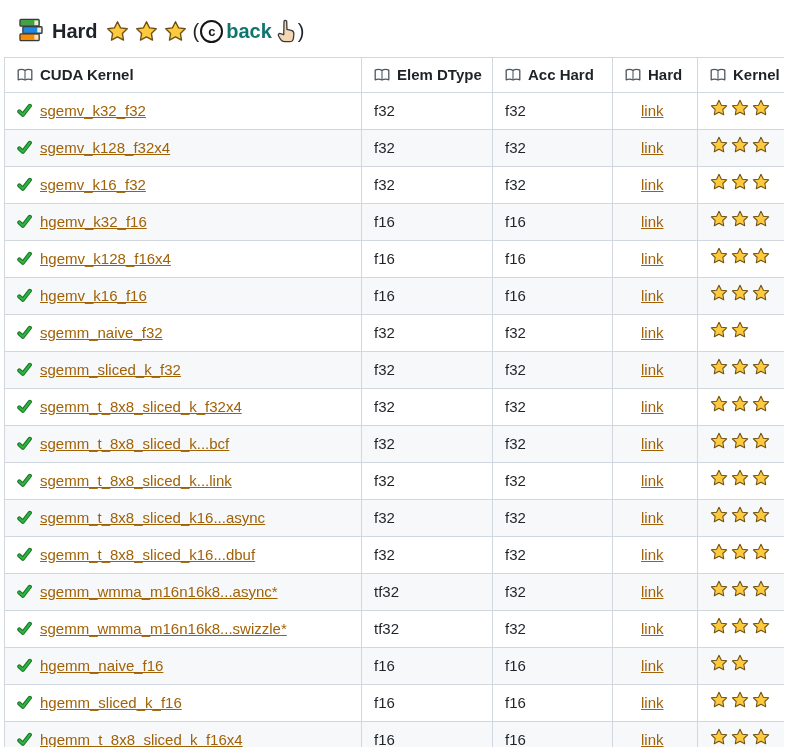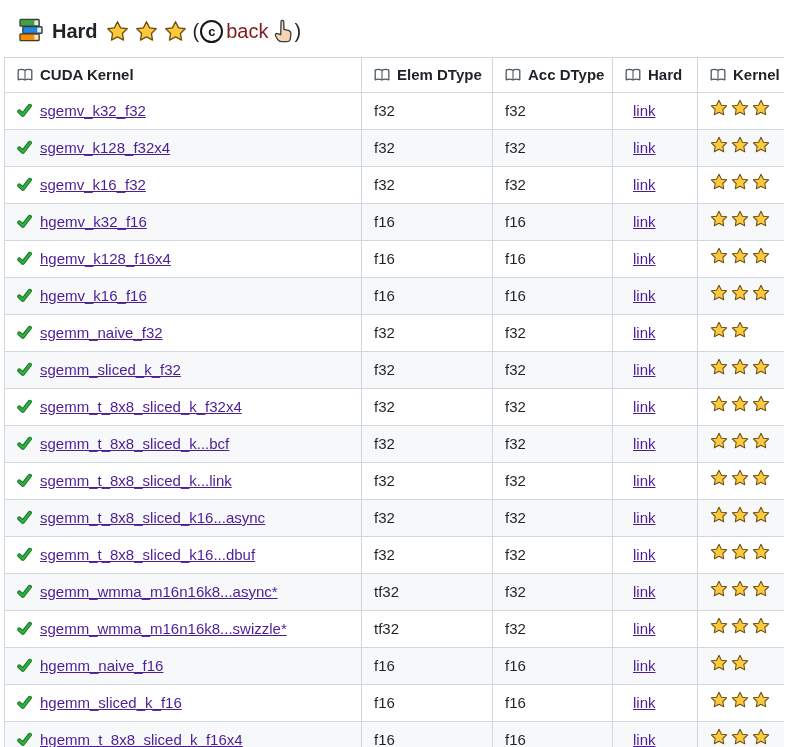--- a/index.html
+++ b/index.html
@@ -27,21 +27,21 @@
   .paren { font-size: 20px; color: #1f2328; }
   .copyright-badge {
     display: inline-flex; align-items: center; justify-content: center;
     width: 19px; height: 19px;
     border: 2px solid #151515; border-radius: 50%;
     font-size: 13px; font-weight: 700; color: #151515;
     margin: 0 1px;
     line-height: 1;
   }
   .back-link {
-    color: #7f1d1d; font-weight: 400; text-decoration: none;
+    color: #0f766e; font-weight: 700; text-decoration: none;
     margin: 0 1px 0 2px; cursor: pointer;
   }
   .hand-icon { width: 24px; height: 24px; margin: -4px 0 0 1px; }
 
   
   .table-wrap {
     margin: 14px 0 0 4px;
     width: 780px;
     height: 690px;
     overflow: hidden;
@@ -69,23 +69,23 @@
   tbody tr:nth-child(even) td { background: #f6f8fa; }
   tbody tr:nth-child(odd) td { background: #ffffff; }
 
   .hicon { display: inline-block; vertical-align: -2px; margin-right: 7px; }
   .hicon svg { width: 16px; height: 14px; display: block; }
 
   .check-icon { display: inline-block; vertical-align: -2px; margin-right: 8px; }
   .check-icon svg { width: 15px; height: 15px; display: block; }
 
   a.kernel-link, a.docs-link {
-    color: #4c1d95; text-decoration: underline; cursor: pointer;
-  }
-  td.c-docs { padding-left: 20px; }
+    color: #a16207; text-decoration: underline; cursor: pointer;
+  }
+  td.c-docs { padding-left: 28px; }
 
   .stars { display: inline-flex; align-items: center; gap: 3px; }
   .stars svg { width: 18px; height: 18px; }
 </style>
 </head>
 <body>
 
 <div class="page">
 
   <div class="page-title">
@@ -141,21 +141,21 @@
   <svg viewBox="0 0 16 14" aria-hidden="true">
     <path d="M1.2 2.2 C3.3 1.1 5.7 1.1 8 2.4 C10.3 1.1 12.7 1.1 14.8 2.2 L14.8 11.8 C12.7 10.8 10.3 10.8 8 12 C5.7 10.8 3.3 10.8 1.2 11.8 Z" fill="#ffffff" stroke="#4e565e" stroke-width="1.3" stroke-linejoin="round"></path>
     <line x1="8" y1="2.4" x2="8" y2="12" stroke="#4e565e" stroke-width="1.1"></line>
   </svg>
 </span><span>Elem DType</span></th>
           <th><span class="hicon">
   <svg viewBox="0 0 16 14" aria-hidden="true">
     <path d="M1.2 2.2 C3.3 1.1 5.7 1.1 8 2.4 C10.3 1.1 12.7 1.1 14.8 2.2 L14.8 11.8 C12.7 10.8 10.3 10.8 8 12 C5.7 10.8 3.3 10.8 1.2 11.8 Z" fill="#ffffff" stroke="#4e565e" stroke-width="1.3" stroke-linejoin="round"></path>
     <line x1="8" y1="2.4" x2="8" y2="12" stroke="#4e565e" stroke-width="1.1"></line>
   </svg>
-</span><span>Acc DType</span></th>
+</span><span>Acc Hard</span></th>
           <th><span class="hicon">
   <svg viewBox="0 0 16 14" aria-hidden="true">
     <path d="M1.2 2.2 C3.3 1.1 5.7 1.1 8 2.4 C10.3 1.1 12.7 1.1 14.8 2.2 L14.8 11.8 C12.7 10.8 10.3 10.8 8 12 C5.7 10.8 3.3 10.8 1.2 11.8 Z" fill="#ffffff" stroke="#4e565e" stroke-width="1.3" stroke-linejoin="round"></path>
     <line x1="8" y1="2.4" x2="8" y2="12" stroke="#4e565e" stroke-width="1.1"></line>
   </svg>
 </span><span>Hard</span></th>
           <th><span class="hicon">
   <svg viewBox="0 0 16 14" aria-hidden="true">
     <path d="M1.2 2.2 C3.3 1.1 5.7 1.1 8 2.4 C10.3 1.1 12.7 1.1 14.8 2.2 L14.8 11.8 C12.7 10.8 10.3 10.8 8 12 C5.7 10.8 3.3 10.8 1.2 11.8 Z" fill="#ffffff" stroke="#4e565e" stroke-width="1.3" stroke-linejoin="round"></path>
     <line x1="8" y1="2.4" x2="8" y2="12" stroke="#4e565e" stroke-width="1.1"></line>

